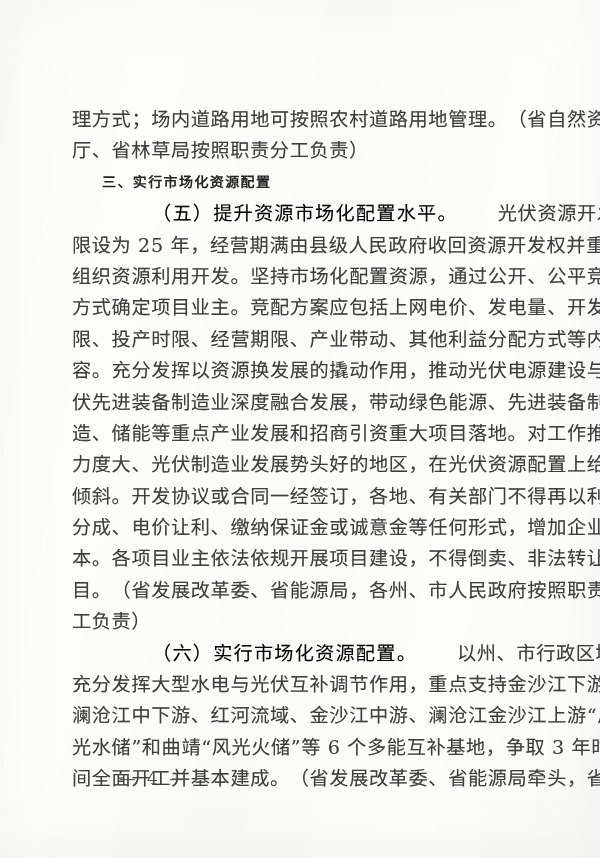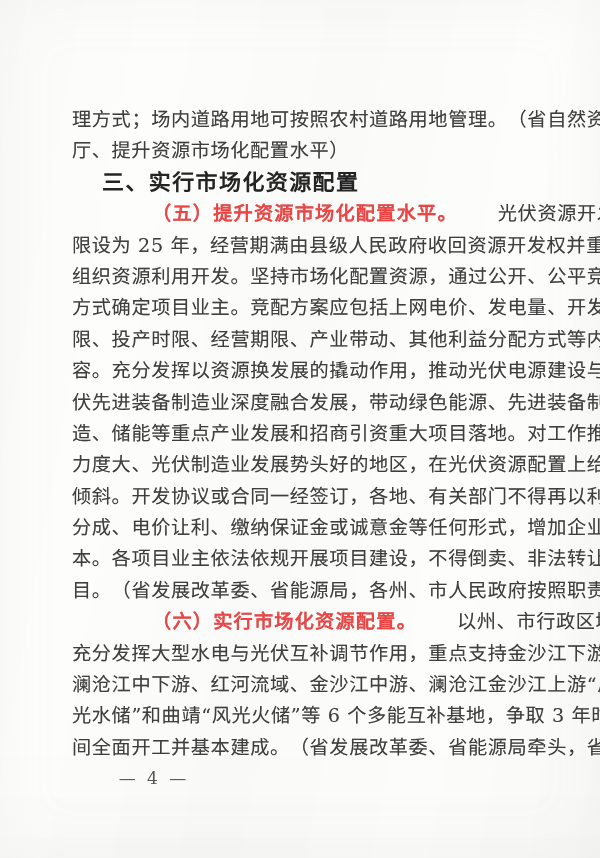--- a/index.html
+++ b/index.html
@@ -65,32 +65,32 @@
     display: inline-block;
   }
 
   
   .line.indent {
     text-indent: 40px;
   }
 
   
   .lead {
-    font-weight: 700;
-    color: #ef4444;
+    font-weight: 400;
+    color: #000000;
     letter-spacing: 1.2px;
   }
 
   
   .heading {
     height: 31.4px;
     line-height: 31.4px;
     font-family: "DejaVu Sans", "Liberation Sans", sans-serif;
     font-weight: 700;
-    font-size: 22px;
+    font-size: 14px;
     color: #242424;
     letter-spacing: 1.4px;
     text-indent: 30px;
     white-space: nowrap;
   }
 
   
   .page-number {
     position: absolute;
     left: 104px;
@@ -136,21 +136,21 @@
           <span>地</span>
           <span>管</span>
           <span>理</span>
           <span>。</span>
           <span>（</span>
           <span>省</span>
           <span>自</span>
           <span>然</span>
           <span>资</span>
         </div>
-      <div class="line">厅、提升资源市场化配置水平）</div>
+      <div class="line">厅、省林草局按照职责分工负责）</div>
     </div>
 
     <div class="heading">三、实行市场化资源配置</div>
 
     <div>
       <div class="line justify indent" style="display: block; text-align: justify; text-align-last: justify;">
         <span class="lead">（五）提升资源市场化配置水平。</span><span>光伏资源开发经营年限上</span>
       </div>
       <div class="line justify">
           <span>限</span>
@@ -495,20 +495,21 @@
           <span>市</span>
           <span>人</span>
           <span>民</span>
           <span>政</span>
           <span>府</span>
           <span>按</span>
           <span>照</span>
           <span>职</span>
           <span>责</span>
         </div>
+      <div class="line">工负责）</div>
     </div>
 
     <div>
       <div class="line justify indent" style="display: block; text-align: justify; text-align-last: justify;">
         <span class="lead">（六）实行市场化资源配置。</span><span>以州、市行政区域为单元，</span>
       </div>
       <div class="line justify">
           <span>充</span>
           <span>分</span>
           <span>发</span>

